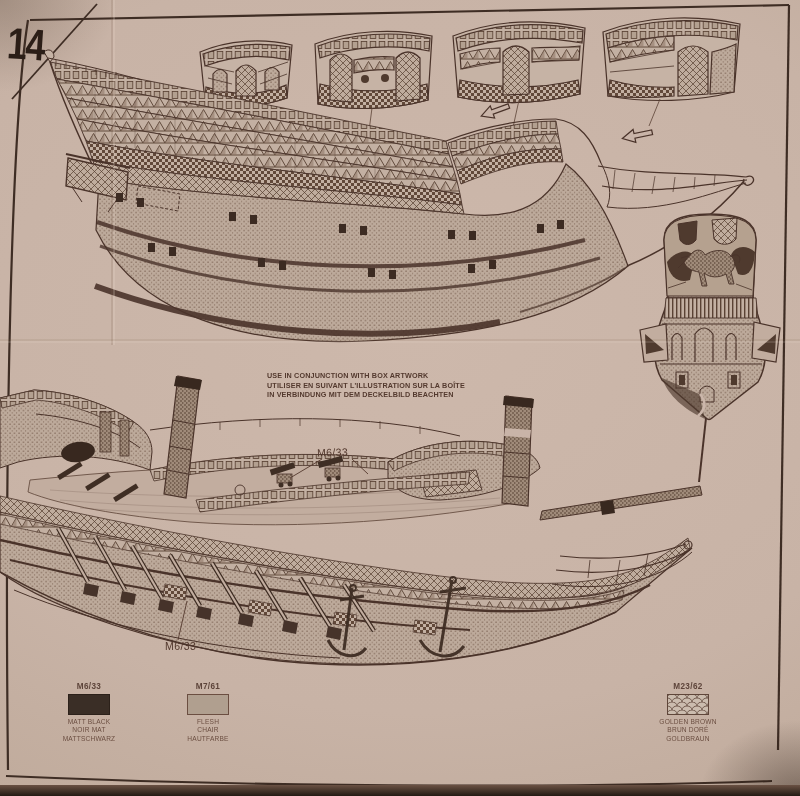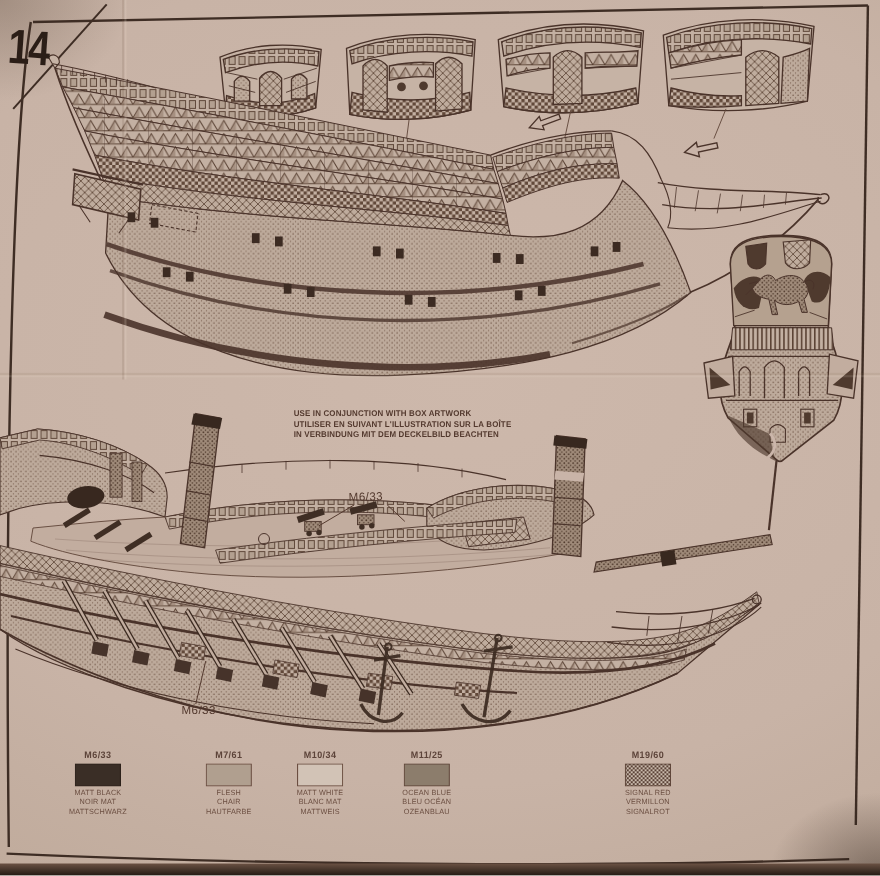--- a/index.html
+++ b/index.html
@@ -409,63 +409,40 @@
       <svg class="lg-swatch" width="42" height="21">
         <rect x="0.5" y="0.5" width="41" height="20" fill="#b09f8f" stroke="#6b4e41"></rect>
       </svg>
       <div class="lg-names">
         <div>FLESH</div>
         <div>CHAIR</div>
         <div>HAUTFARBE</div>
       </div>
     </div>
 
-    <div class="lg-entry" style="left:243px">
-      <div class="lg-code">M10/34</div>
+
+
+
+
+    <div class="lg-entry" style="left:640px">
+      <div class="lg-code">M23/62</div>
       <svg class="lg-swatch" width="42" height="21">
-        <rect x="0.5" y="0.5" width="41" height="20" fill="#d2c3b6" stroke="#6b4e41"></rect>
+        <defs>
+            <pattern id="swScale" width="10" height="8" patternUnits="userSpaceOnUse">
+          <rect width="10" height="8" fill="#cbbcae"></rect>
+          <path d="M0,4 a5,4 0 0 1 10,0 M-5,8 a5,4 0 0 1 10,0 M5,8 a5,4 0 0 1 10,0" fill="none" stroke="#5a4136" stroke-width="0.8"></path>
+        </pattern>
+          </defs>
+        <rect x="0.5" y="0.5" width="41" height="20" fill="url(#swScale)" stroke="#5f463a"></rect>
       </svg>
       <div class="lg-names">
-        <div>MATT WHITE</div>
-        <div>BLANC MAT</div>
-        <div>MATTWEIS</div>
+        <div>GOLDEN BROWN</div>
+        <div>BRUN DORÉ</div>
+        <div>GOLDBRAUN</div>
       </div>
     </div>
-
-    <div class="lg-entry" style="left:340px">
-      <div class="lg-code">M11/25</div>
-      <svg class="lg-swatch" width="42" height="21">
-        <rect x="0.5" y="0.5" width="41" height="20" fill="#8c7d6c" stroke="#5f463a"></rect>
-      </svg>
-      <div class="lg-names">
-        <div>OCEAN BLUE</div>
-        <div>BLEU OCÉAN</div>
-        <div>OZEANBLAU</div>
-      </div>
-    </div>
-
-
-    <div class="lg-entry" style="left:541px">
-      <div class="lg-code">M19/60</div>
-      <svg class="lg-swatch" width="42" height="21">
-        <defs>
-            <pattern id="swChk" width="3.6" height="3.6" patternUnits="userSpaceOnUse">
-          <rect width="3.6" height="3.6" fill="#cbbcae"></rect>
-          <rect width="1.8" height="1.8" fill="#5a4136"></rect>
-              <rect x="1.8" y="1.8" width="1.8" height="1.8" fill="#5a4136"></rect>
-        </pattern>
-          </defs>
-        <rect x="0.5" y="0.5" width="41" height="20" fill="url(#swChk)" stroke="#5f463a"></rect>
-      </svg>
-      <div class="lg-names">
-        <div>SIGNAL RED</div>
-        <div>VERMILLON</div>
-        <div>SIGNALROT</div>
-      </div>
-    </div>
-
   </div>
 
   <div class="crease-v"></div>
   <div class="crease-h"></div>
   <div class="corner-br"></div>
   <div class="edge-bottom"></div>
 </div>
 
 </body></html>

